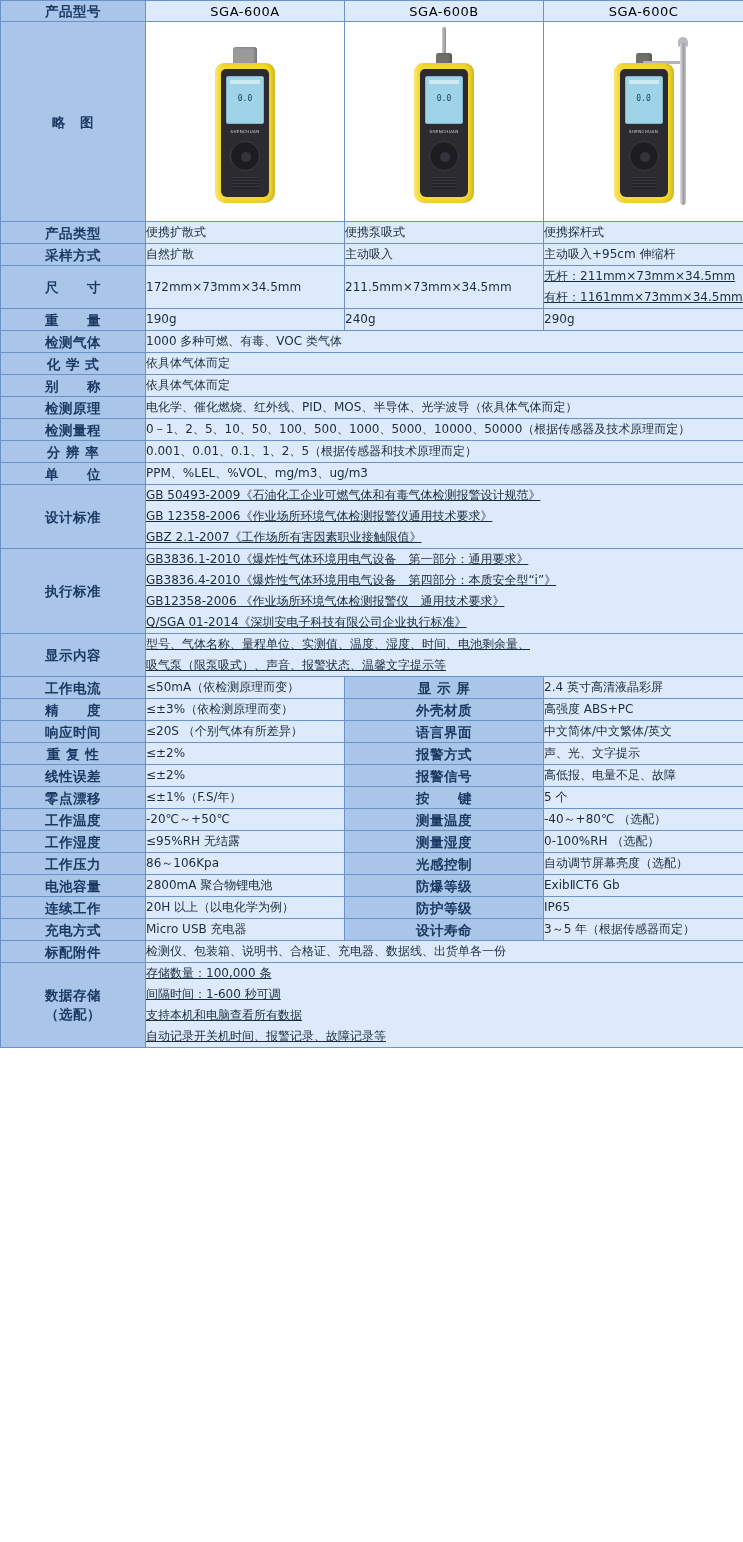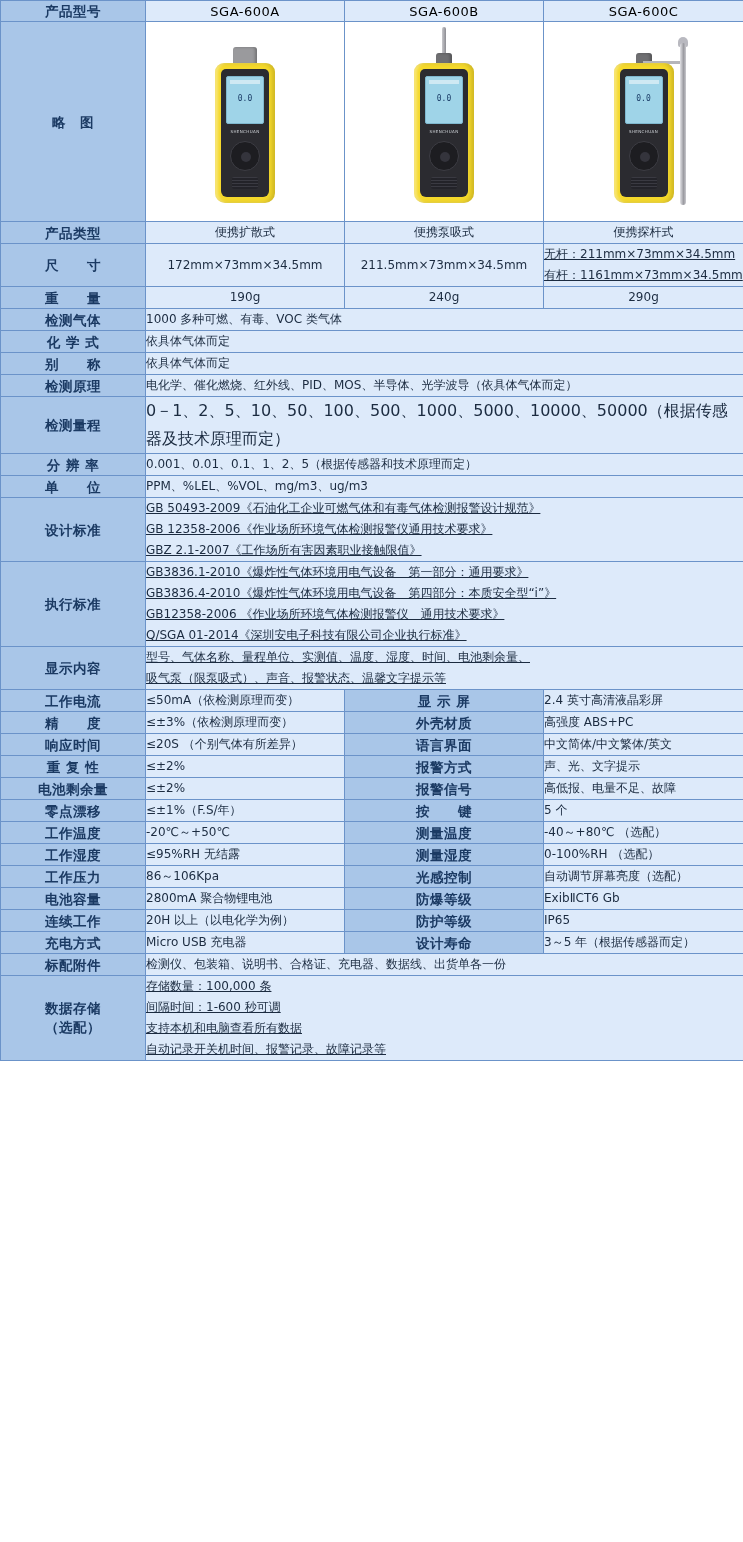--- a/index.html
+++ b/index.html
@@ -34,21 +34,21 @@
     padding: 7px 4px;
     line-height: 1.5;
   }
   .val {
     background: #ddeafa;
     color: #1b2b40;
     font-size: 12px;
     padding: 7px 10px;
     line-height: 1.75;
   }
-  .val.center { text-align: center; }
+  .val.center { }
   .val.left { text-align: left; }
   .hdr-model {
     background: #ddeafa;
     color: #000000;
     font-size: 13px;
     text-align: center;
     letter-spacing: 0.5px;
   }
   .imgcell {
     background: #ffffff;
@@ -276,20 +276,26 @@
       </td>
     </tr>
 
     <tr>
       <td class="lbl">产品类型</td>
       <td class="val center">便携扩散式</td>
       <td class="val center">便携泵吸式</td>
       <td class="val center">便携探杆式</td>
     </tr>
 
+    <tr>
+      <td class="lbl">采样方式</td>
+      <td class="val center">自然扩散</td>
+      <td class="val center">主动吸入</td>
+      <td class="val center">主动吸入+95cm 伸缩杆</td>
+    </tr>
 
     <tr>
       <td class="lbl">尺　　寸</td>
       <td class="val center">172mm×73mm×34.5mm</td>
       <td class="val center">211.5mm×73mm×34.5mm</td>
       <td class="val left multiline">
         <div>无杆：211mm×73mm×34.5mm</div>
         <div>有杆：1161mm×73mm×34.5mm</div>
       </td>
     </tr>
@@ -313,21 +319,21 @@
     <tr>
       <td class="lbl">别　　称</td>
       <td class="val left" colspan="3">依具体气体而定</td>
     </tr>
     <tr>
       <td class="lbl">检测原理</td>
       <td class="val left" colspan="3">电化学、催化燃烧、红外线、PID、MOS、半导体、光学波导（依具体气体而定）</td>
     </tr>
     <tr>
       <td class="lbl">检测量程</td>
-      <td class="val left" colspan="3" style="font-size:16px">0－1、2、5、10、50、100、500、1000、5000、10000、50000（根据传感器及技术原理而定）</td>
+      <td class="val left" colspan="3" style="font-size:12px">0－1、2、5、10、50、100、500、1000、5000、10000、50000（根据传感器及技术原理而定）</td>
     </tr>
     <tr>
       <td class="lbl">分 辨 率</td>
       <td class="val left" colspan="3">0.001、0.01、0.1、1、2、5（根据传感器和技术原理而定）</td>
     </tr>
     <tr>
       <td class="lbl">单　　位</td>
       <td class="val left" colspan="3">PPM、%LEL、%VOL、mg/m3、ug/m3</td>
     </tr>
     <tr>
@@ -373,21 +379,21 @@
       <td class="lbl">语言界面</td>
       <td class="val left">中文简体/中文繁体/英文</td>
     </tr>
     <tr>
       <td class="lbl">重 复 性</td>
       <td class="val left">≤±2%</td>
       <td class="lbl">报警方式</td>
       <td class="val left">声、光、文字提示</td>
     </tr>
     <tr>
-      <td class="lbl">电池剩余量</td>
+      <td class="lbl">线性误差</td>
       <td class="val left">≤±2%</td>
       <td class="lbl">报警信号</td>
       <td class="val left">高低报、电量不足、故障</td>
     </tr>
     <tr>
       <td class="lbl">零点漂移</td>
       <td class="val left">≤±1%（F.S/年）</td>
       <td class="lbl">按　　键</td>
       <td class="val left">5 个</td>
     </tr>

